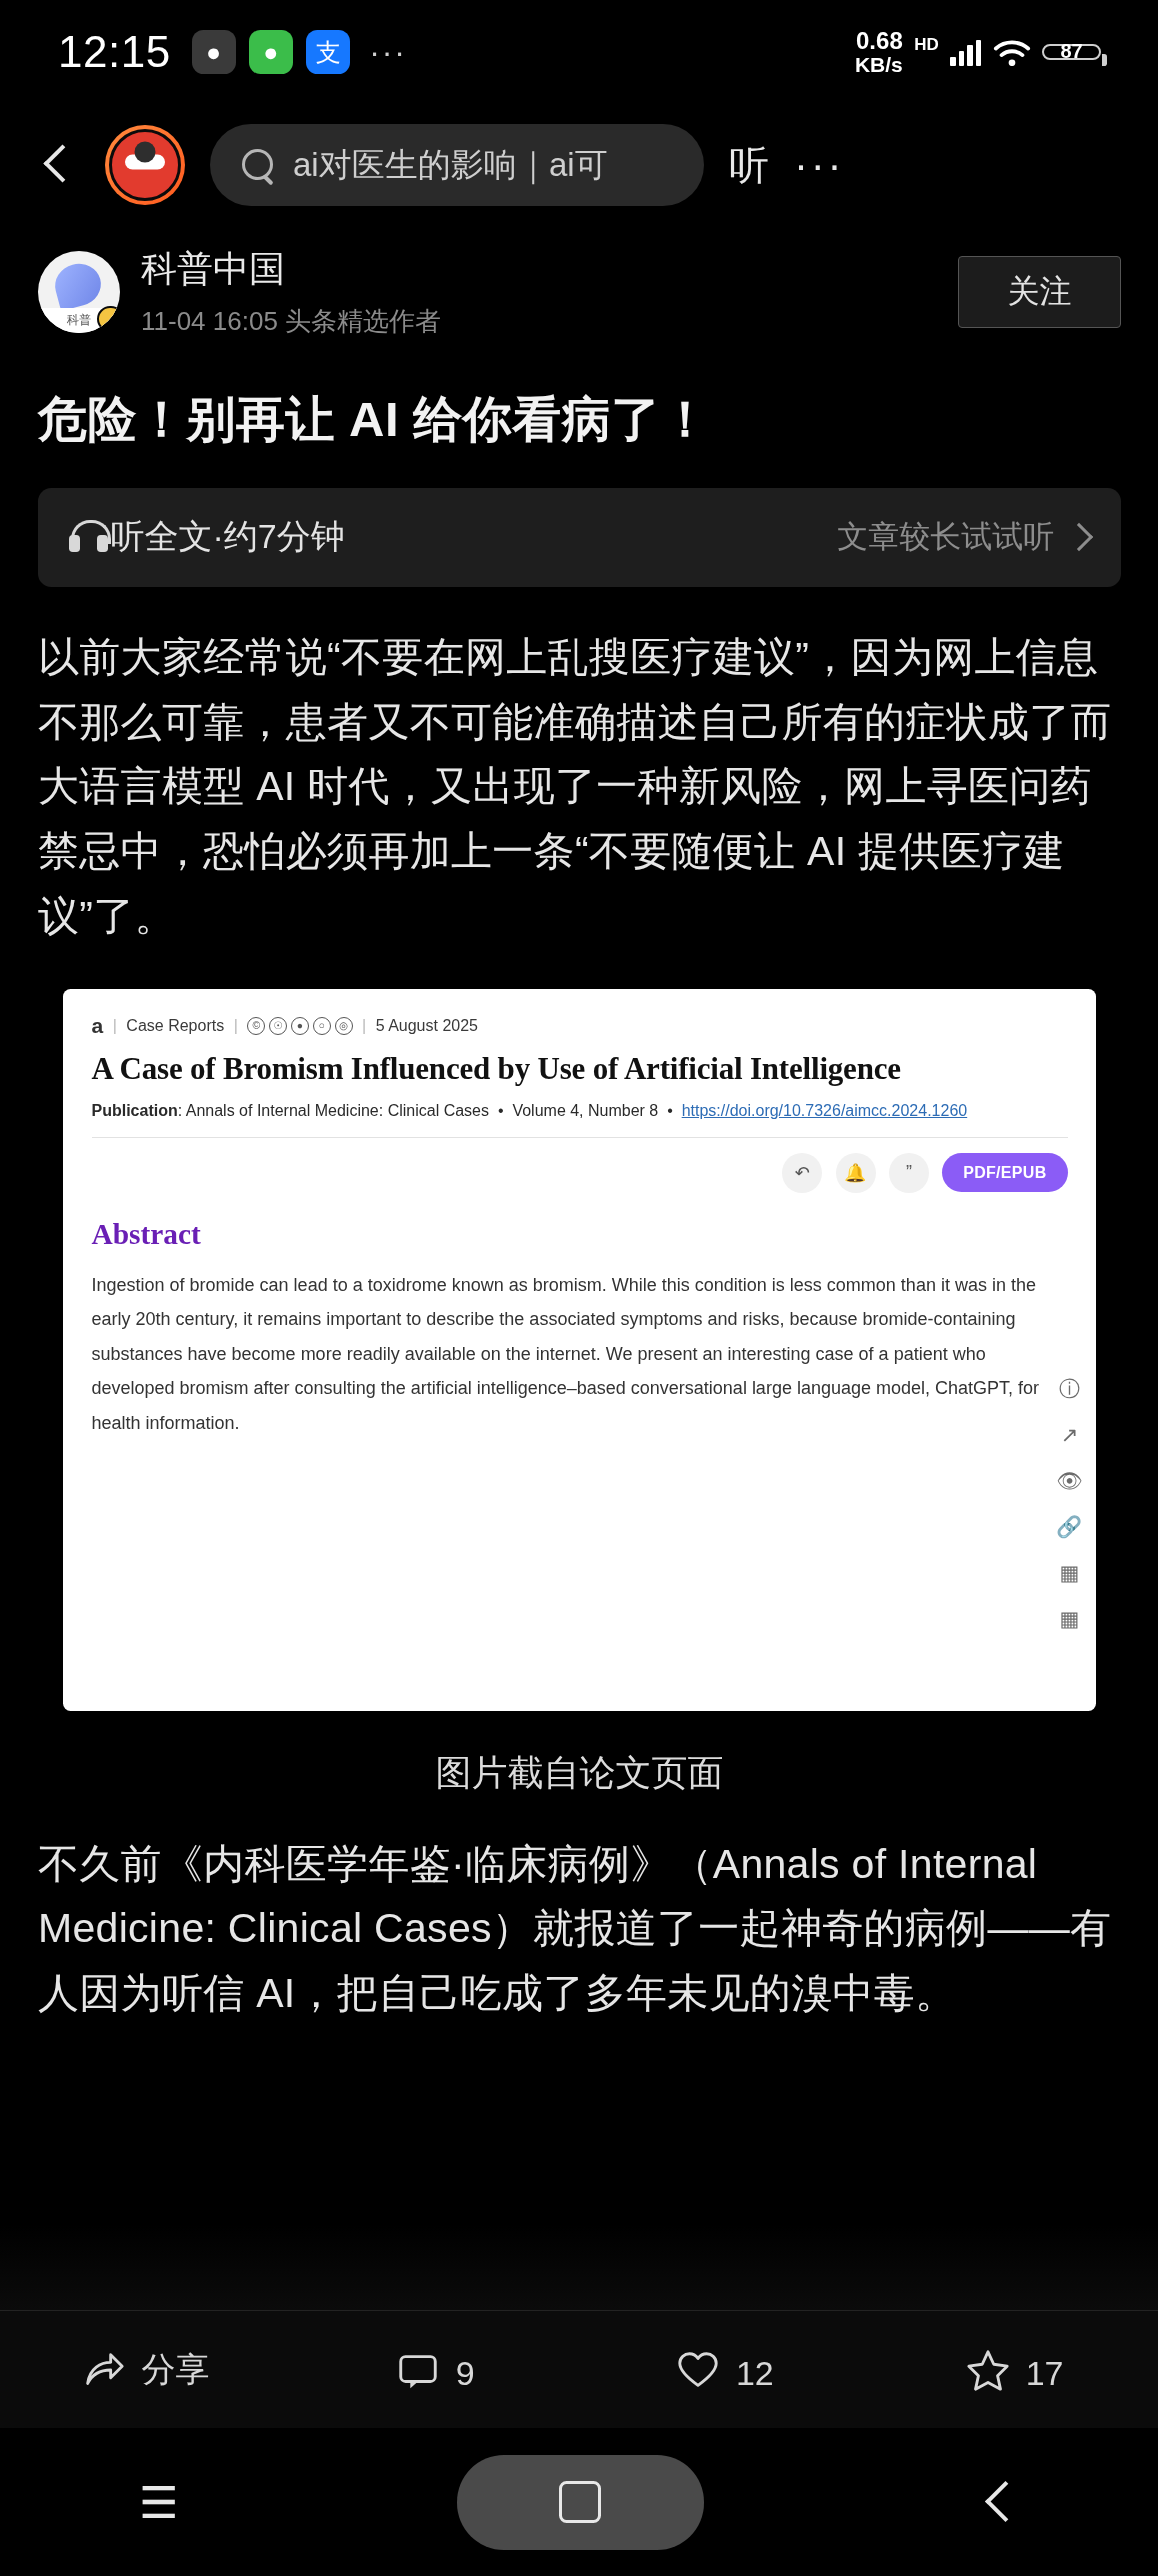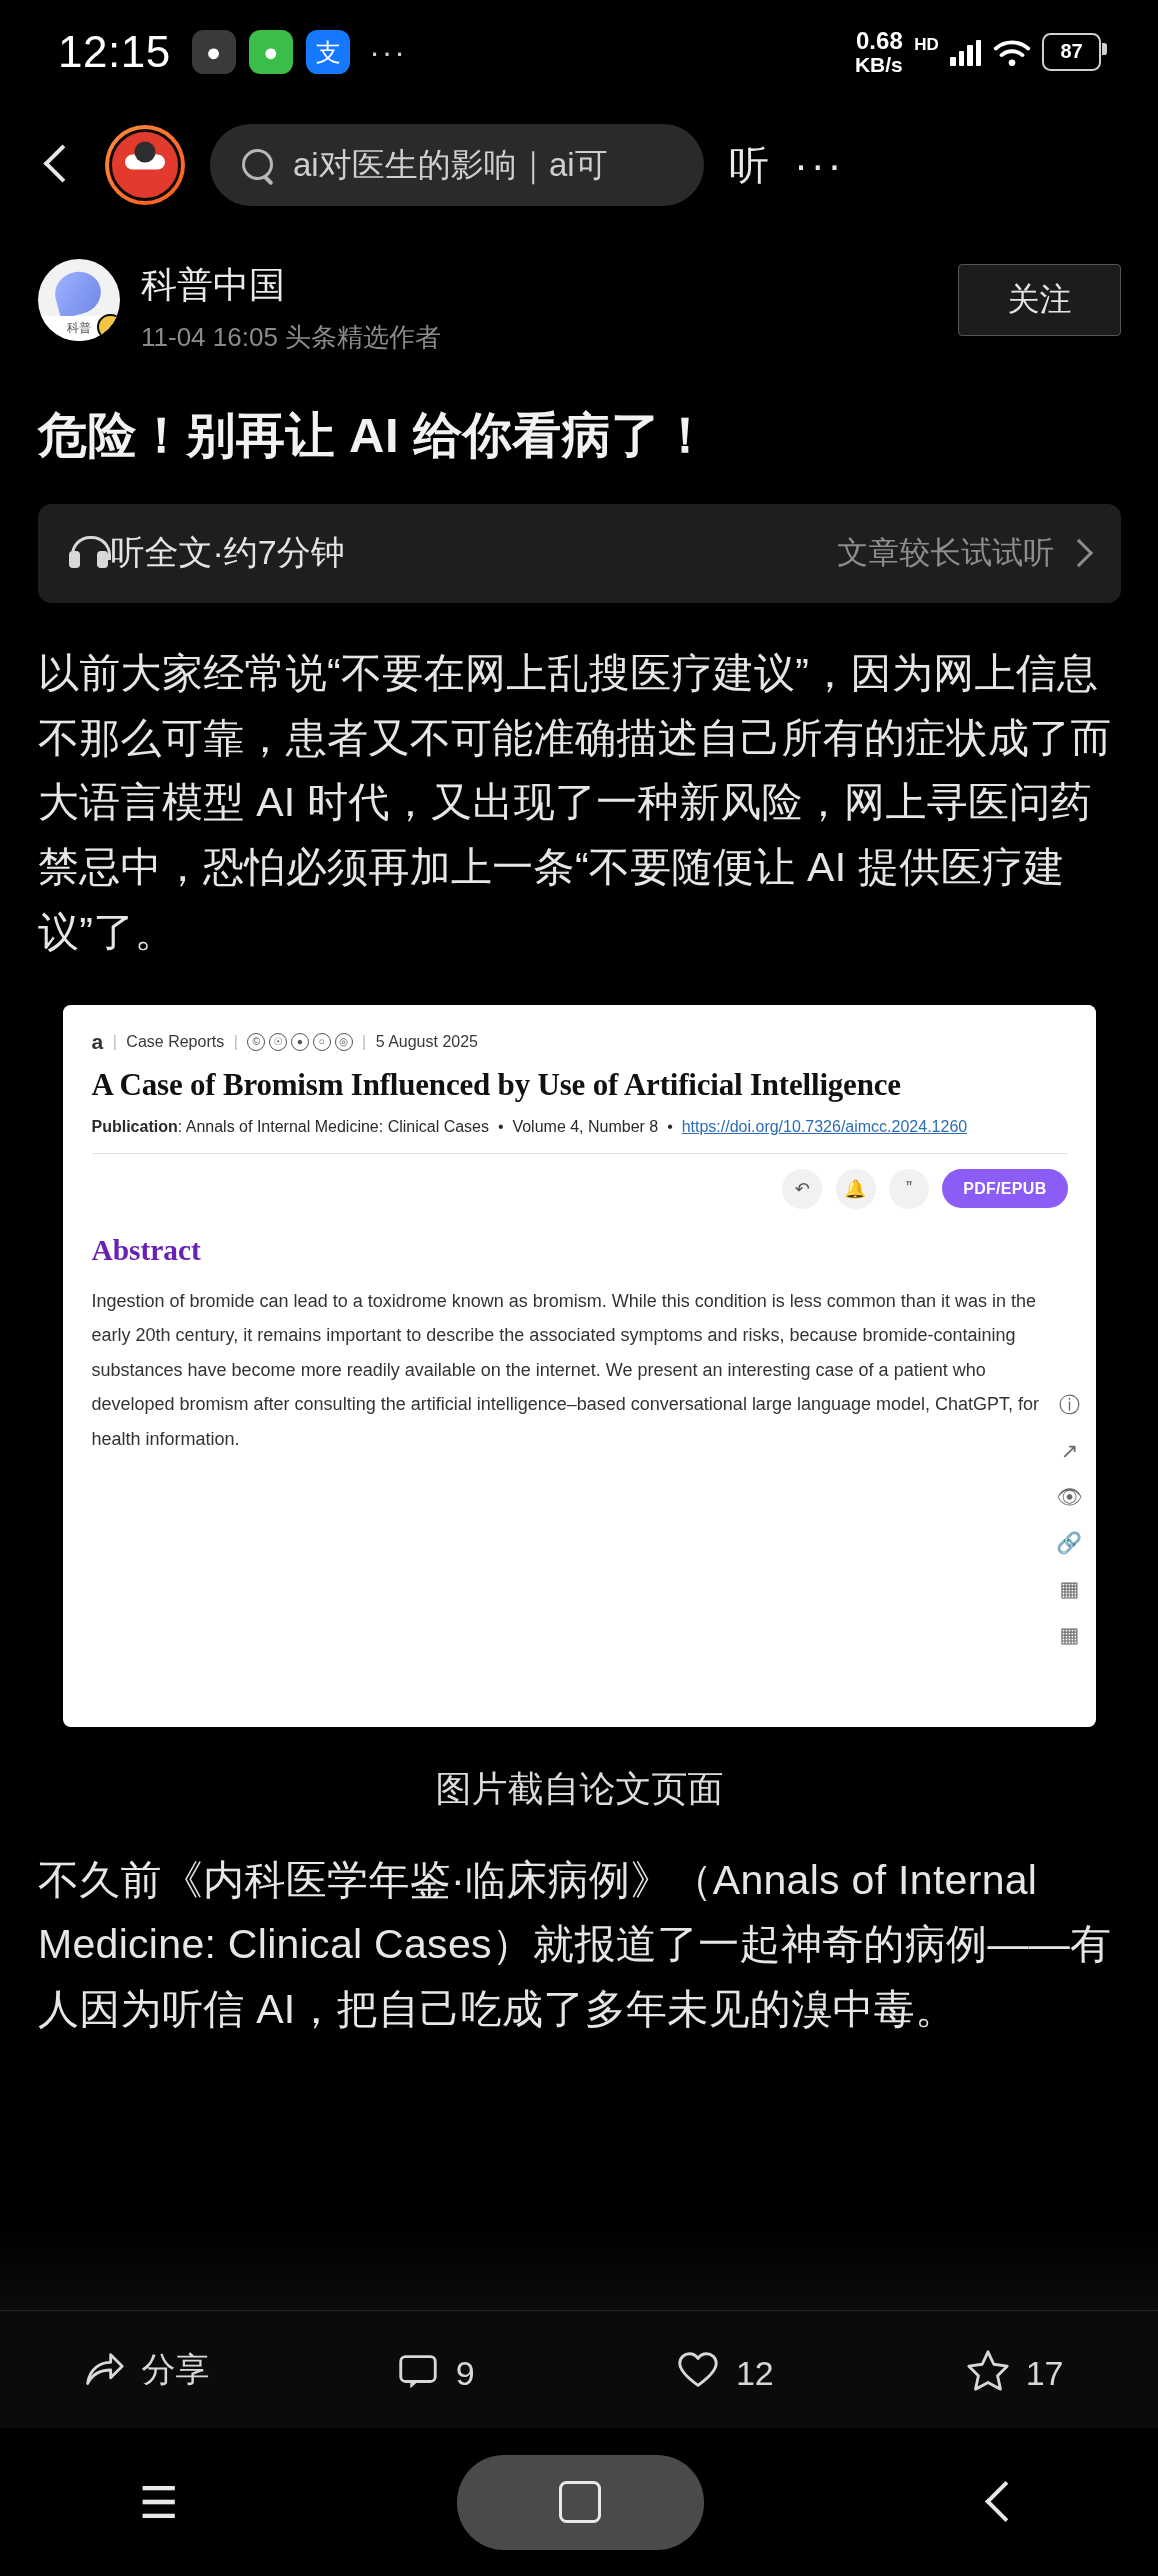--- a/index.html
+++ b/index.html
@@ -46,21 +46,21 @@
   .sb-net .unit { font-size: 21px; font-weight: 700; }
   .sb-hd { font-size: 17px; font-weight: 700; margin-bottom: 13.3px; }
   .bars { display: flex; align-items: flex-end; gap: 2.8px; height: 28.5px; }
   .bars i { display: block; width: 5.7px; background: #fff; border-radius: 0.9px; }
   .bars i:nth-child(1) { height: 9.5px; }
   .bars i:nth-child(2) { height: 15px; }
   .bars i:nth-child(3) { height: 21px; }
   .bars i:nth-child(4) { height: 26.6px; }
   .wifi { position: relative; width: 38px; height: 28.5px; }
   .batt {
-    width: 59px; height: 38px; border: 2.8px solid #cfcfcf; border-radius: 8.5px;
+    width: 59px; height: 16px; border: 2.8px solid #cfcfcf; border-radius: 8.5px;
     display: flex; align-items: center; justify-content: center;
     font-size: 20px; font-weight: 700; color: #fff; position: relative;
   }
   .batt:after {
     content: ""; position: absolute; right: -7.6px; top: 8.5px;
     width: 4.7px; height: 11.4px; background: #cfcfcf; border-radius: 0 2.8px 2.8px 0;
   }
 
   
   .topnav {
@@ -147,21 +147,21 @@
     position: absolute; left: 0; right: 0; bottom: 0; height: 25px;
     background: #fff; font-size: 12.3px; color: #555;
     display: flex; align-items: center; justify-content: center;
   }
   .author-badge {
     position: absolute; left: 59px; top: 55px;
     width: 26.6px; height: 26.6px; border-radius: 50%;
     background: #f5c542; border: 2.8px solid #0b0b0b;
   }
   .author-meta { display: flex; flex-direction: column; gap: 9.5px; }
-  .author-name { color: #e9e9e9; font-size: 36px; font-weight: 500; margin-top: 16px; }
+  .author-name { color: #e9e9e9; font-size: 36px; font-weight: 500; }
   .author-sub { color: #8b8b8b; font-size: 26px; }
   .follow-btn {
     margin-left: auto;
     width: 163px; height: 72px;
     border: 1.9px solid #555; border-radius: 4px;
     color: #e3e3e3; font-size: 32px;
     display: flex; align-items: center; justify-content: center;
     background: #1c1c1c;
   }
 

